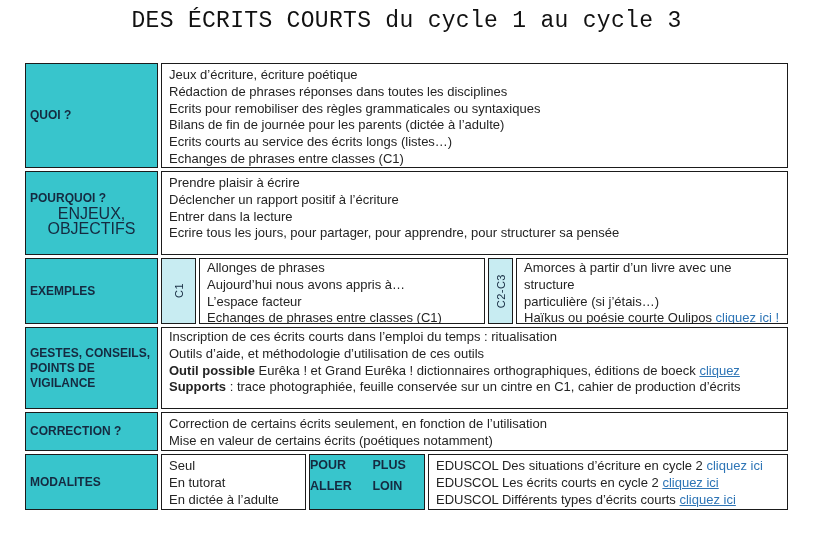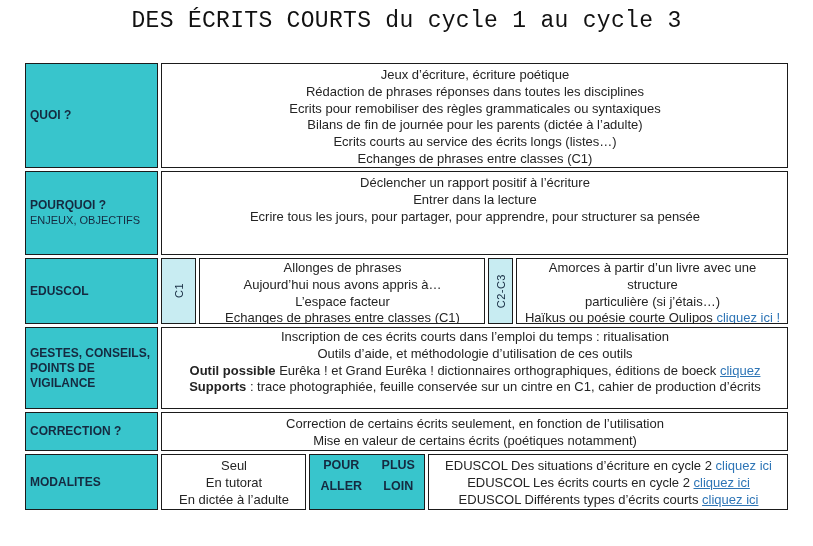--- a/index.html
+++ b/index.html
@@ -22,33 +22,32 @@
   }
   .table {
     position: absolute; left: 25px; top: 63px; width: 763px;
     display: flex; flex-direction: column; gap: 3px;
   }
   .row { display: flex; gap: 3px; }
   .cell {
     border: 1px solid #1b1b1b;
     box-sizing: border-box;
     overflow: hidden;
-    text-align: center;
   }
   .hdr {
     width: 133px; flex: none;
     background: #38c5cc;
     color: #152a40;
     font-weight: bold; font-size: 12px;
     display: flex; flex-direction: column;
     align-items: flex-start; justify-content: center;
     text-align: center; line-height: 15px;
     padding: 0 4px;
   }
-  .hdr .sub { font-weight: normal; font-size: 11px; }
+  .hdr .sub { font-weight: normal; font-size: 16px; }
   .content {
     flex: 1;
     background: #ffffff;
     padding: 3px 6px 0 7px;
     font-size: 13px; line-height: 16.8px;
   }
   .vcell {
     flex: none;
     background: #c8ecf2;
     display: flex; align-items: center; justify-content: center;
@@ -99,29 +98,30 @@
         <div>Echanges de phrases entre classes (C1)</div>
       </div>
     </div>
 
     <div class="row" style="height:84px">
       <div class="cell hdr">
         <span>POURQUOI ?</span>
         <span class="sub">ENJEUX, OBJECTIFS</span>
       </div>
       <div class="cell content">
+        <div>Prendre plaisir à écrire</div>
         <div>Déclencher un rapport positif à l’écriture</div>
         <div>Entrer dans la lecture</div>
         <div>Ecrire tous les jours, pour partager, pour apprendre, pour structurer sa pensée</div>
       </div>
     </div>
 
     <div class="row" style="height:66px">
       <div class="cell hdr">
-        <span>EDUSCOL</span>
+        <span>EXEMPLES</span>
       </div>
       <div class="cell vcell" style="width:35px">
         <span>C1</span>
       </div>
       <div class="cell content" style="flex:none;width:286px;padding-top:1px">
         <div>Allonges de phrases</div>
         <div>Aujourd’hui nous avons appris à…</div>
         <div>L’espace facteur</div>
         <div>Echanges de phrases entre classes (C1)</div>
       </div>

